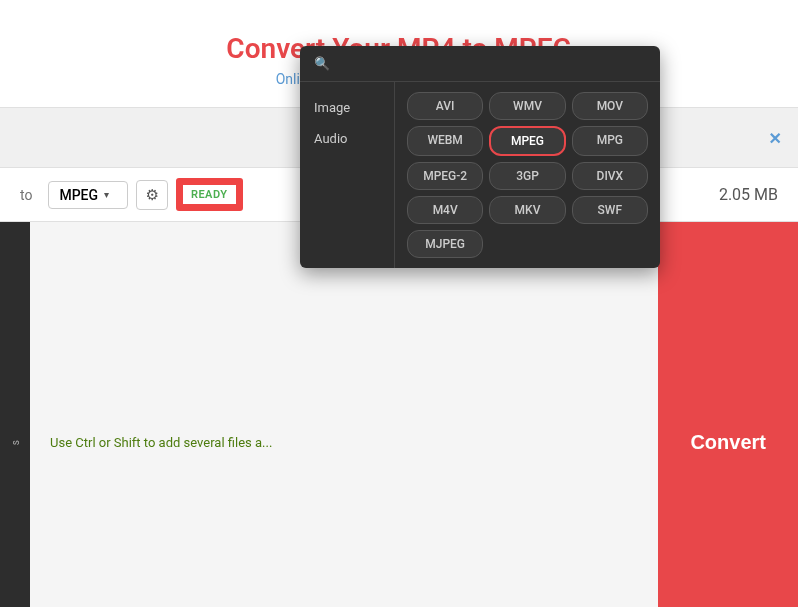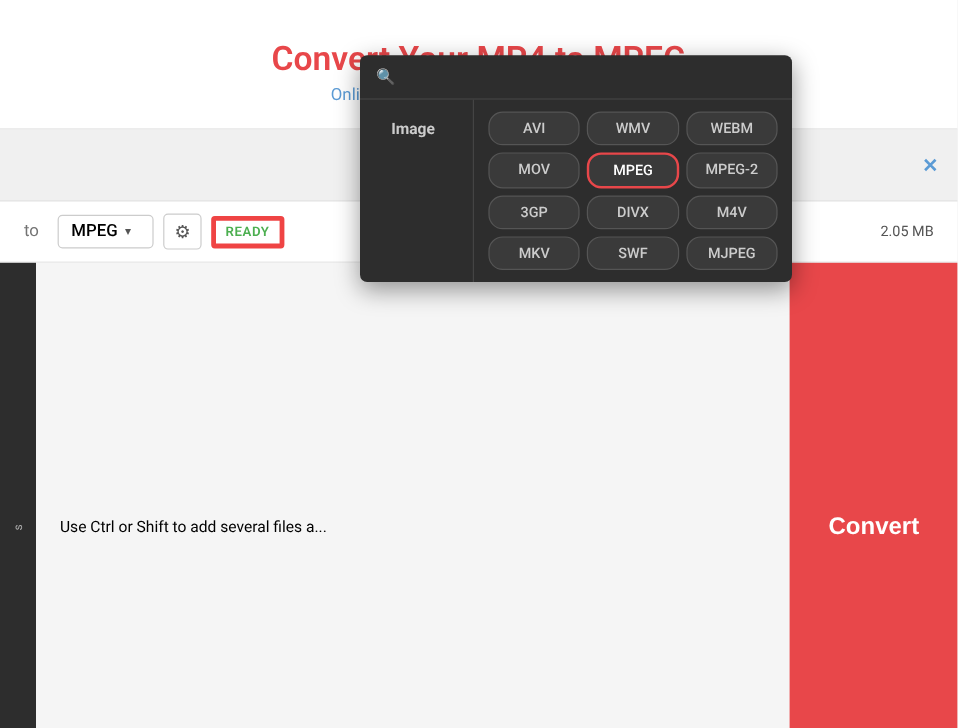--- a/index.html
+++ b/index.html
@@ -84,32 +84,32 @@
       border: 1px solid #ccc;
       border-radius: 4px;
       padding: 5px 8px;
       background: #fff;
       cursor: pointer;
       display: flex;
       align-items: center;
       justify-content: center;
     }
     .ready-badge {
-      border: 4px solid #ef4444;
+      border: 7px solid #ef4444;
       color: #4caf50;
       font-size: 11px;
       font-weight: 600;
       padding: 3px 8px;
       border-radius: 3px;
       letter-spacing: 0.5px;
     }
     .file-size {
       margin-left: auto;
       color: #555;
-      font-size: 12px;
+      font-size: 16px;
     }
 
     
     .main-area {
       background: #f5f5f5;
       display: flex;
       align-items: flex-start;
       padding: 0;
       position: relative;
       height: calc(607px - 60px - 60px - 46px);
@@ -130,21 +130,21 @@
     
     .files-area {
       flex: 1;
       background: #f5f5f5;
       display: flex;
       align-items: center;
       padding: 20px;
       height: 100%;
     }
     .drop-text {
-      color: #000000;
+      color: #4d7c0f;
       font-size: 13px;
     }
 
     
     .convert-btn {
       background: #e8474a;
       color: #fff;
       font-size: 20px;
       font-weight: 600;
       border: none;
@@ -199,25 +199,24 @@
 
     .category-list {
       width: 95px;
       padding: 10px 0;
       border-right: 1px solid #444;
     }
     .category-item {
       display: flex;
       align-items: center;
       justify-content: space-between;
-      padding: 8px 26px;
+      padding: 8px 14px;
       color: #ccc;
       font-size: 13px;
       cursor: pointer;
-      font-weight: bold;
     }
     .category-item .chevron-right {
       font-size: 10px;
       color: #888;
     }
 
     .formats-grid {
       flex: 1;
       padding: 10px 12px;
       display: grid;
@@ -294,28 +293,32 @@
   <div class="dropdown-search">
     <span class="search-icon-dd">🔍</span>
   </div>
 
   <div class="dropdown-body">
 
     <div class="category-list">
     <div class="category-item">
           <span>Image</span>
         </div>
+        <div class="category-item">
+          <span>Audio</span>
+        </div>
       </div>
 
     <div class="formats-grid">
     <div class="format-btn">AVI</div>
         <div class="format-btn">WMV</div>
+        <div class="format-btn">MOV</div>
         <div class="format-btn">WEBM</div>
-        <div class="format-btn">MOV</div>
         <div class="format-btn selected">MPEG</div>
+        <div class="format-btn">MPG</div>
         <div class="format-btn">MPEG-2</div>
         <div class="format-btn">3GP</div>
         <div class="format-btn">DIVX</div>
         <div class="format-btn">M4V</div>
         <div class="format-btn">MKV</div>
         <div class="format-btn">SWF</div>
         <div class="format-btn">MJPEG</div>
       </div>
   </div>
 </div>

